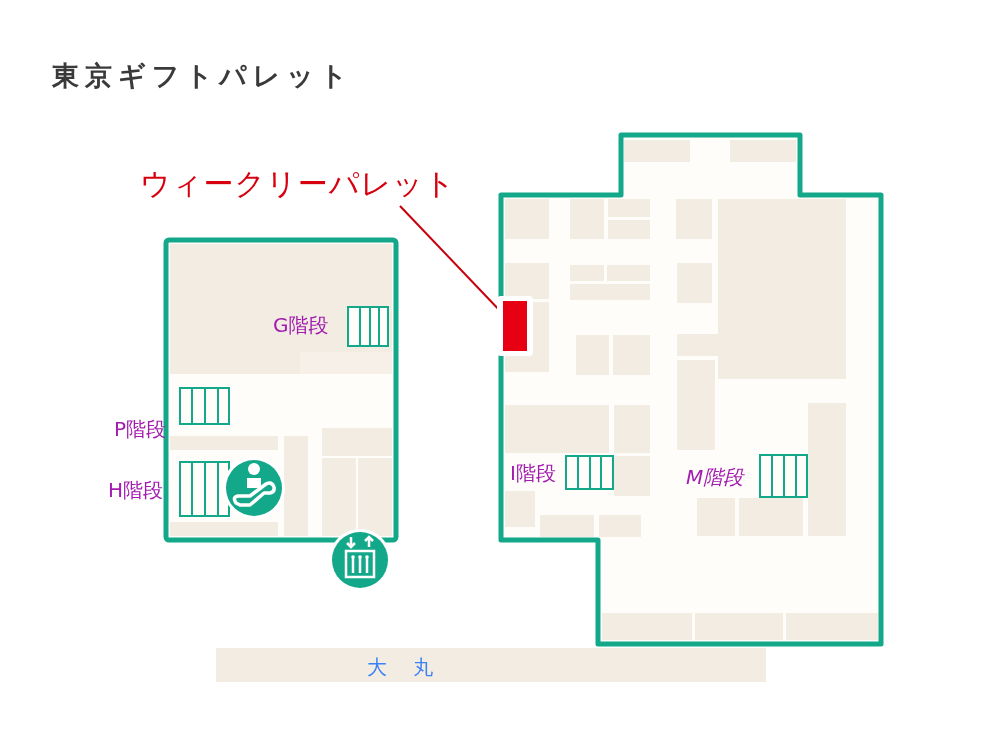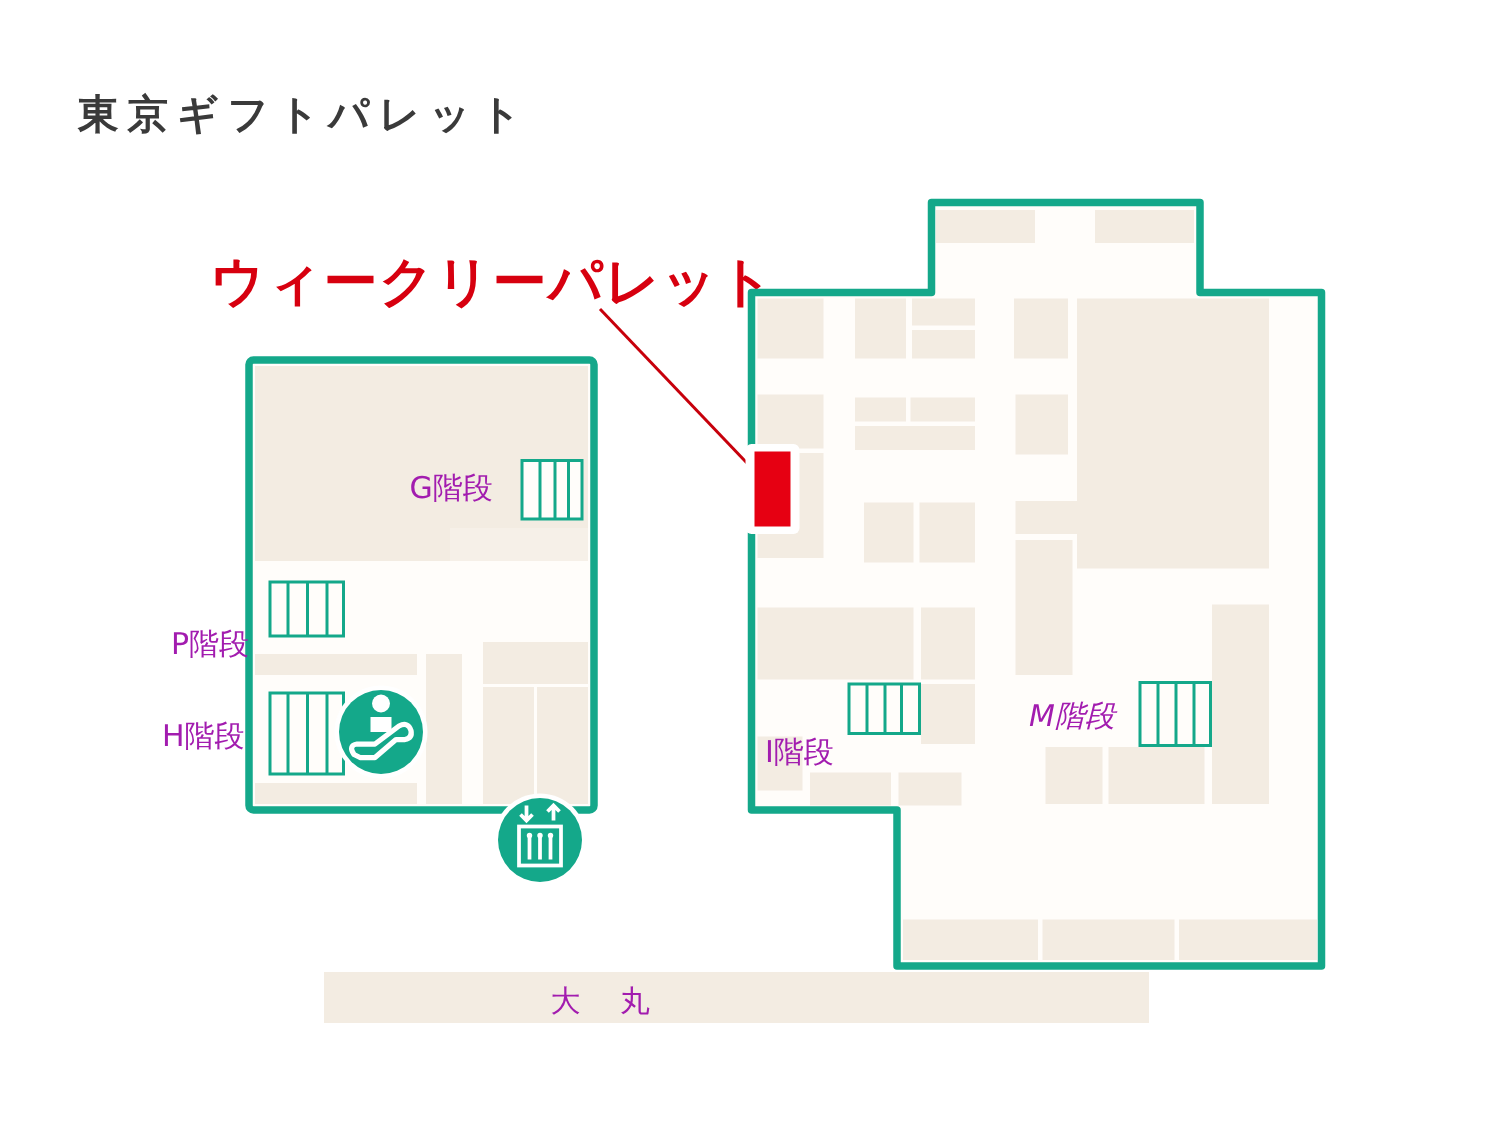--- a/index.html
+++ b/index.html
@@ -1,21 +1,21 @@
 <!DOCTYPE html>
 <html><head>
 <meta charset="utf-8">
 <style>
   html, body { margin:0; padding:0; background:#ffffff; }
   body { width:1000px; height:750px; position:relative; overflow:hidden; font-family:"DejaVu Sans", sans-serif; }
   .title { position:absolute; left:52px; top:58px; font-size:27px; font-weight:bold; color:#3a3a3a; letter-spacing:6px; white-space:nowrap; }
-  .callout { position:absolute; left:140px; top:164px; font-size:36px; font-weight:bold; color:#d7000f; letter-spacing:1px; white-space:nowrap; }
+  .callout { position:absolute; left:140px; top:164px; font-size:30px; font-weight:normal; color:#d7000f; letter-spacing:1px; white-space:nowrap; }
   .map { position:absolute; left:0; top:0; width:1000px; height:750px; }
   .lbl { position:absolute; font-size:20px; color:#a21caf; white-space:nowrap; font-weight:normal; }
-  .daimaru-label { position:absolute; left:367px; top:654px; font-size:20px; color:#a21caf; letter-spacing:10px; }
+  .daimaru-label { position:absolute; left:367px; top:654px; font-size:20px; color:#3b82f6; letter-spacing:10px; }
 </style>
 </head>
 <body>
 
 <div class="title">東京ギフトパレット</div>
 <div class="callout">ウィークリーパレット</div>
 
 <svg class="map" viewBox="0 0 1000 750" xmlns="http://www.w3.org/2000/svg">
 
   <rect x="216" y="648" width="550" height="34" fill="#f3ece2"></rect>
@@ -128,16 +128,16 @@
     <line x1="367" y1="558" x2="367" y2="573" stroke="#fff" stroke-width="2.5"></line>
     <circle cx="353" cy="557" r="1.8" fill="#fff"></circle>
       <circle cx="360" cy="557" r="1.8" fill="#fff"></circle>
       <circle cx="367" cy="557" r="1.8" fill="#fff"></circle>
   </g>
 </svg>
 
 <div class="lbl" style="left:273px; top:312px;">G階段</div>
 <div class="lbl" style="left:114px; top:416px;">P階段</div>
 <div class="lbl" style="left:108px; top:477px;">H階段</div>
-<div class="lbl" style="left:510px; top:460px;margin-top:28px;">I階段</div>
+<div class="lbl" style="left:510px; top:460px;">I階段</div>
 <div class="lbl" style="left:686px; top:464px;font-style:italic;">M階段</div>
 
 <div class="daimaru-label">大 丸</div>
 
 </body></html>

